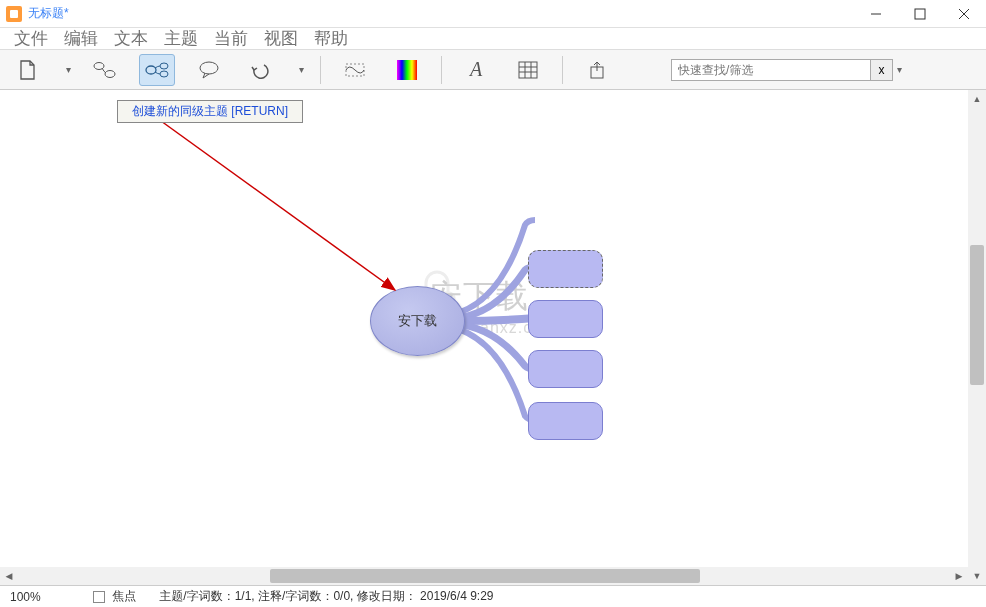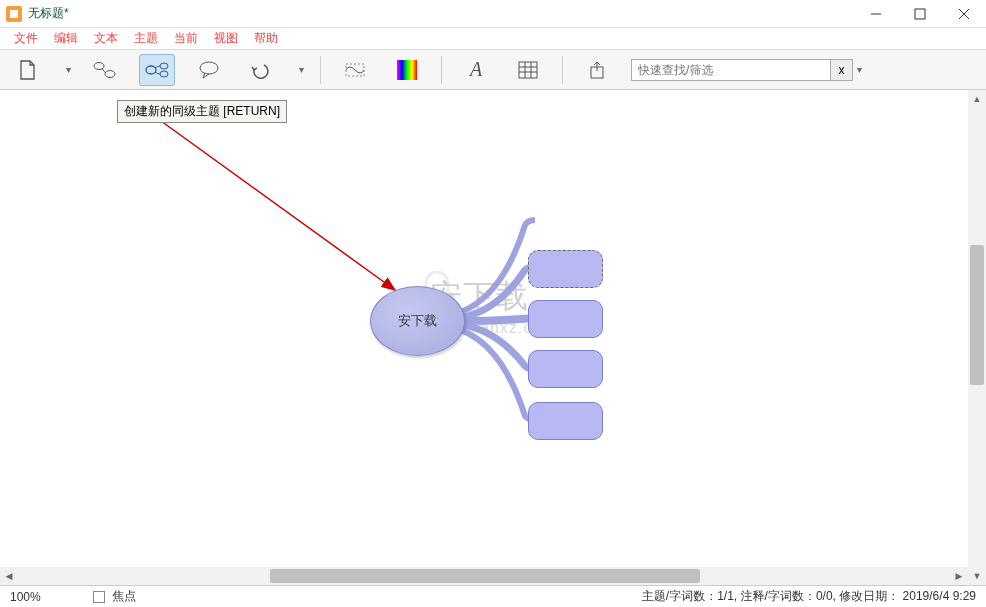--- a/index.html
+++ b/index.html
@@ -1,40 +1,40 @@
 <!DOCTYPE html>
 <html><head>
 <meta charset="utf-8">
 <style>
 * { margin: 0; padding: 0; box-sizing: border-box; font-family: "Microsoft YaHei", SimSun, sans-serif; }
 html, body { width: 986px; height: 607px; overflow: hidden; background: #fff; }
 
 .titlebar { height: 28px; background: #fff; display: flex; align-items: center; border-bottom: 1px solid #e0e0e0; font-size: 12px; }
 .titlebar .appicon { width: 16px; height: 16px; margin: 0 6px; background: #ff9b3a; border-radius: 2px; display:flex; align-items:center; justify-content:center;}
-.titlebar .title { flex: 0 0 auto; color: #14532d; }
+.titlebar .title { flex: 0 0 auto; color: #3b82f6; }
 .titlebar .spacer { flex: 1; }
 .winbtn { width: 44px; height: 28px; display: flex; align-items: center; justify-content: center; }
 .winbtn svg { stroke: #333; }
 
-.menubar { height: 22px; background: #fff; display: flex; align-items: center; padding: 0 6px; font-size: 12px; color: #ef4444; border-bottom: 1px solid #ddd; }
+.menubar { height: 22px; background: #fff; display: flex; align-items: center; padding: 0 6px; font-size: 17px; color: #737373; border-bottom: 1px solid #ddd; }
 .menubar .menuitem { padding: 2px 8px; }
 
 .toolbar { height: 40px; background: #f6f6f6; border-bottom: 1px solid #ccc; display: flex; align-items: center; padding: 0 10px; gap: 16px; }
 .tbtn { width: 36px; height: 32px; display:flex; align-items:center; justify-content:center; border-radius:3px; }
 .tbtn.active { background: #cfe4f7; border: 1px solid #8fb8dd; }
 .tool-sep { width:1px; height:28px; background:#ccc; }
-.searchbox { display:flex; align-items:center; }
+.searchbox { display:flex; align-items:center; margin-left: 40px;}
 .searchbox input { width: 200px; height: 22px; font-size: 12px; padding: 0 6px; border:1px solid #aaa; color:#888;}
 .searchbox .clearbtn { width:22px; height:22px; border:1px solid #aaa; border-left:none; background:#eee; display:flex;align-items:center;justify-content:center; font-size:12px;}
 .chev { font-size:10px; color:#666; margin-left:4px;}
 
 .canvas-wrap { position: relative; width: 986px; height: 495px; background:#fff; overflow:hidden; }
 .canvas { position: relative; width: 100%; height: 100%; }
 
-.tooltip { position:absolute; left:117px; top:10px; background:#f5f5f0; border:1px solid #888; padding:2px 6px; font-size:12px; color:#000000; z-index:20;}
+.tooltip { position:absolute; left:117px; top:10px; background:#f5f5f0; border:1px solid #888; padding:2px 14px; font-size:12px; color:#1d4ed8; z-index:20;}
 
 .arrow-svg { position:absolute; left:0; top:0; width:100%; height:100%; pointer-events:none; z-index:15;}
 
 .connector-svg { position:absolute; left:0; top:0; width:100%; height:100%; pointer-events:none; z-index:4;}
 
 .root-node { position:absolute; left:370px; top:196px; width:95px; height:70px; background: radial-gradient(ellipse at 40% 35%, #c5c9f0, #a7abe0); border:1px solid #7f86c8; border-radius: 50%; display:flex; align-items:center; justify-content:center; font-size:13px; color:#333; z-index:5; box-shadow: 1px 2px 3px rgba(0,0,0,0.2);}
 
 .child-node { position:absolute; width:75px; height:38px; background:#b8b9f2; border:1px solid #7b7ed0; border-radius:10px; display:flex; align-items:center; justify-content:center; font-size:13px; color:#222; z-index:5;}
 .child-node.selected { background:#b8b9f2; border:1px dashed #666; }
 
@@ -48,21 +48,21 @@
 .vscroll .arrow.up{top:0;} .vscroll .arrow.down{bottom:0;}
 
 .hscroll { position:absolute; left:0; bottom:0; height:18px; width:calc(100% - 18px); background:#f1f1f1;}
 .hscroll .thumb { position:absolute; top:2px; left:270px; height:14px; width:430px; background:#c0c0c0; border-radius:2px;}
 .hscroll .arrow { position:absolute; top:0; height:18px; width:18px; display:flex;align-items:center;justify-content:center; font-size:9px; color:#666;}
 .hscroll .arrow.left{left:0;} .hscroll .arrow.right{right:0;}
 
 .statusbar { height:22px; background:#fff; border-top:1px solid #ccc; display:flex; align-items:center; font-size:12px; color:#333; padding: 0 10px; gap:23px;}
 .statusbar .zoom { width:60px;}
 .statusbar .checkbox { width:12px; height:12px; border:1px solid #888; display:inline-block; margin-right:4px; vertical-align:middle;}
-.statusbar .center { flex:1; text-align:right;}
+.statusbar .center { flex:1; text-align:left;}
 </style>
 </head>
 <body>
 
 <div class="titlebar">
   <div class="appicon">
     <svg width="10" height="10" viewBox="0 0 10 10">
         <rect x="1" y="1" width="8" height="8" fill="#fff" rx="1"></rect>
       </svg>
   </div>

